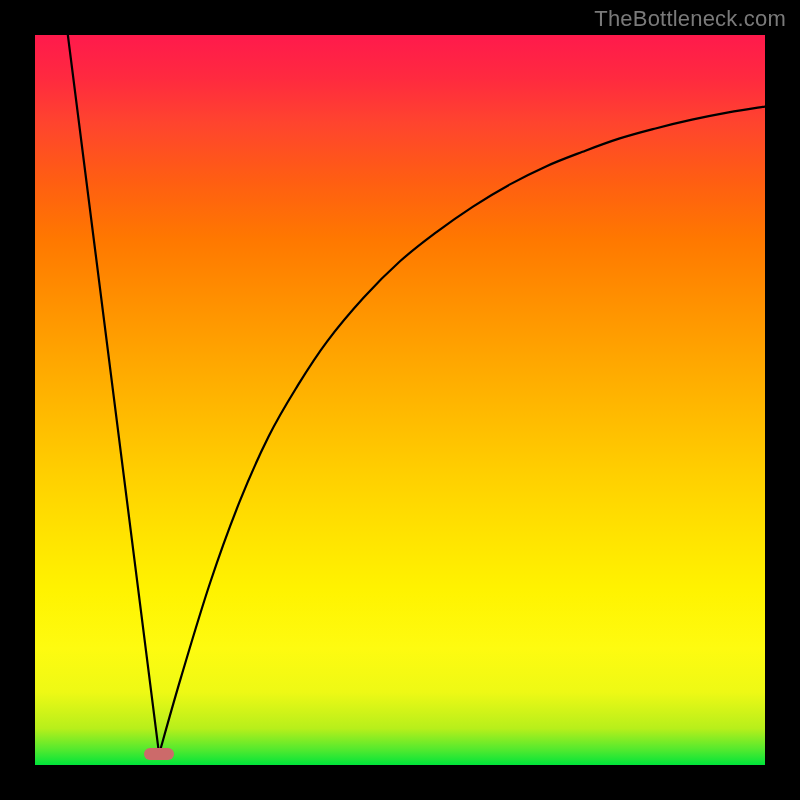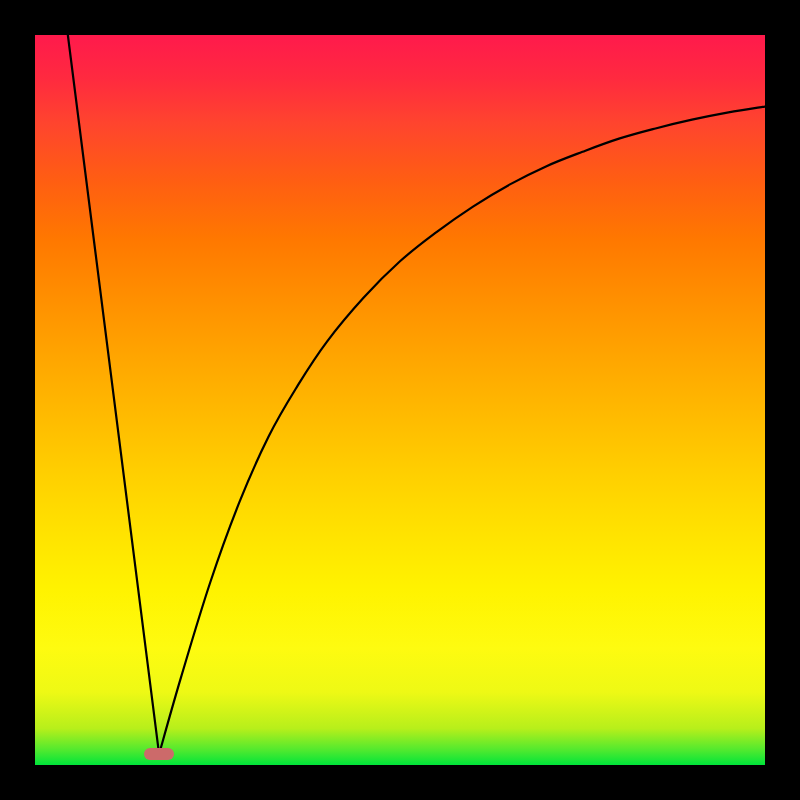--- a/index.html
+++ b/index.html
@@ -79,14 +79,15 @@
 
     <svg class="curve" viewBox="0 0 730 730" preserveAspectRatio="none">
       <path fill="none" stroke="#000" stroke-width="2.2" stroke-linecap="round" d="M32.85 0.00 L124.10 719.05" id="path-left"></path>
       <path fill="none" stroke="#000" stroke-width="2.2" stroke-linecap="round" d="M124.10 719.05 C128.04 705.25, 136.80 673.28, 146.00 642.40 C155.20 611.52, 164.69 579.04, 175.20 547.50 C185.71 515.96, 193.89 493.48, 204.40 467.20 C214.91 440.92, 223.09 422.52, 233.60 401.50 C244.11 380.48, 252.29 367.48, 262.80 350.40 C273.31 333.32, 280.17 322.37, 292.00 306.60 C303.83 290.83, 315.36 277.25, 328.50 262.80 C341.64 248.35, 351.86 238.13, 365.00 226.30 C378.14 214.47, 388.36 206.96, 401.50 197.10 C414.64 187.25, 424.86 180.09, 438.00 171.55 C451.14 163.01, 461.36 156.88, 474.50 149.65 C487.64 142.42, 497.86 137.31, 511.00 131.40 C524.14 125.49, 534.36 121.79, 547.50 116.80 C560.64 111.81, 570.86 107.86, 584.00 103.66 C597.14 99.46, 607.36 96.86, 620.50 93.44 C633.64 90.02, 643.86 87.57, 657.00 84.68 C670.14 81.79, 680.36 79.75, 693.50 77.38 C706.64 75.01, 723.43 72.59, 730.00 71.54" id="path-right"></path>
     </svg>
 
     <div class="marker" id="marker" style="left: 124.1px; top: 719.05px;"></div>
 
   </div>
 
+  <div class="watermark">TheBottleneck.com</div>
 
 </div>
 
 </body></html>

